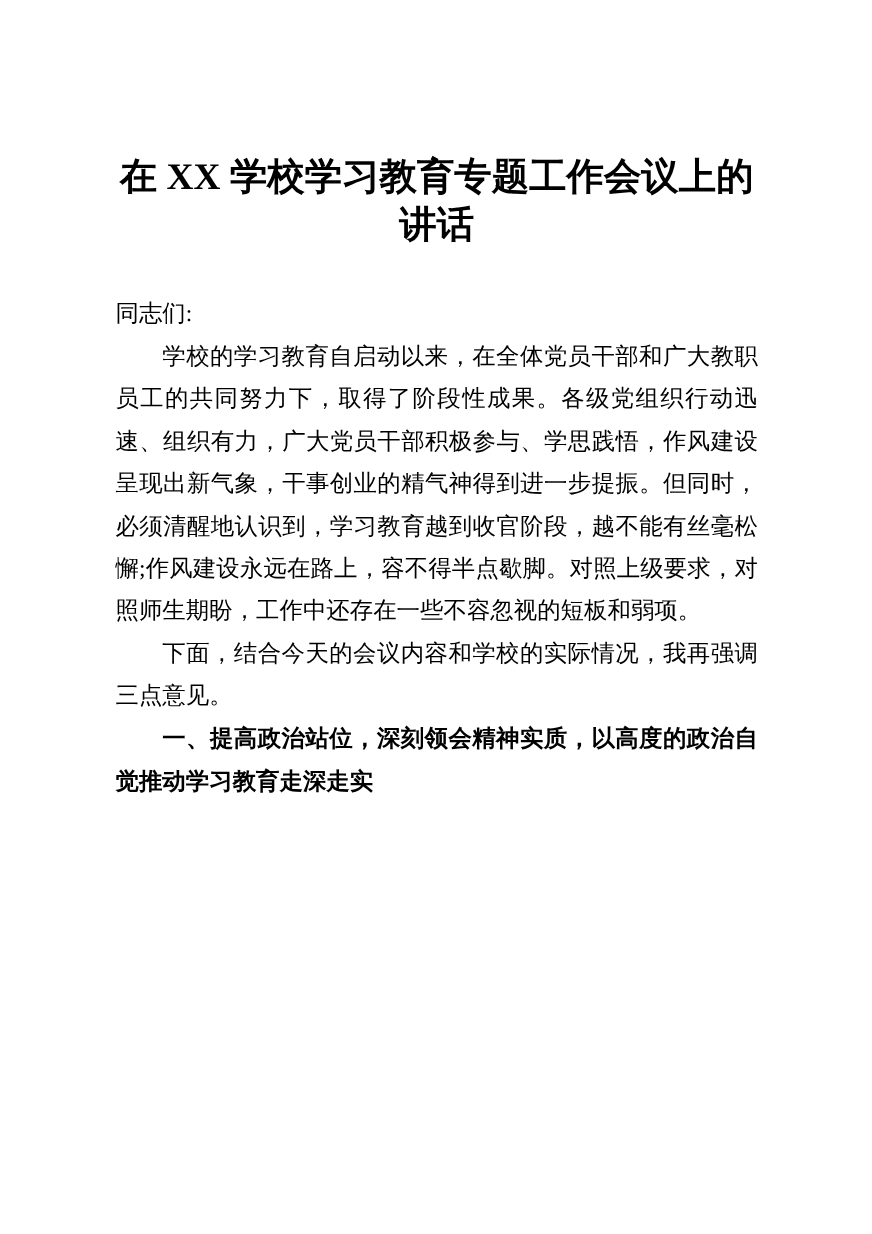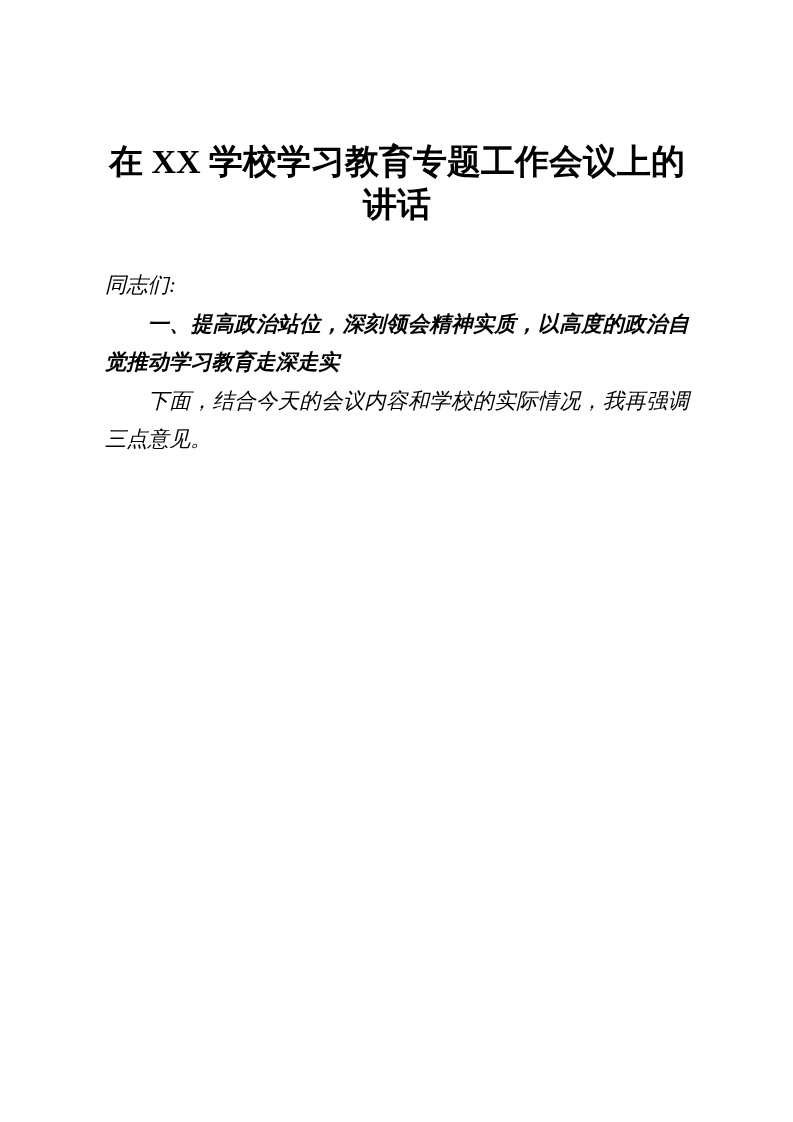--- a/index.html
+++ b/index.html
@@ -33,21 +33,20 @@
     margin-bottom: 40px;
     letter-spacing: 0;
   }
 
   .doc-body {
     font-size: 21.3px;
     line-height: 38.6px;
     text-align: justify;
     text-justify: inter-ideograph;
     color: #000000;
-    font-style: italic;
   }
 
   .salutation {
     text-indent: 0;
   }
 
   .para {
     text-indent: 2em;
     font-weight: normal;
   }
@@ -58,17 +57,18 @@
 </style>
 </head>
 <body>
 
 <div class="page">
   <h1 class="doc-title">在 XX 学校学习教育专题工作会议上的讲话</h1>
 
   <div class="doc-body">
     <p class="salutation">同志们:</p>
     <div id="paragraph-list">
+        <p class="para">学校的学习教育自启动以来，在全体党员干部和广大教职员工的共同努力下，取得了阶段性成果。各级党组织行动迅速、组织有力，广大党员干部积极参与、学思践悟，作风建设呈现出新气象，干事创业的精气神得到进一步提振。但同时，必须清醒地认识到，学习教育越到收官阶段，越不能有丝毫松懈;作风建设永远在路上，容不得半点歇脚。对照上级要求，对照师生期盼，工作中还存在一些不容忽视的短板和弱项。</p>
+        <p class="para">下面，结合今天的会议内容和学校的实际情况，我再强调三点意见。</p>
         <p class="para bold">一、提高政治站位，深刻领会精神实质，以高度的政治自觉推动学习教育走深走实</p>
-        <p class="para">下面，结合今天的会议内容和学校的实际情况，我再强调三点意见。</p>
       </div>
   </div>
 </div>
 
 </body></html>

